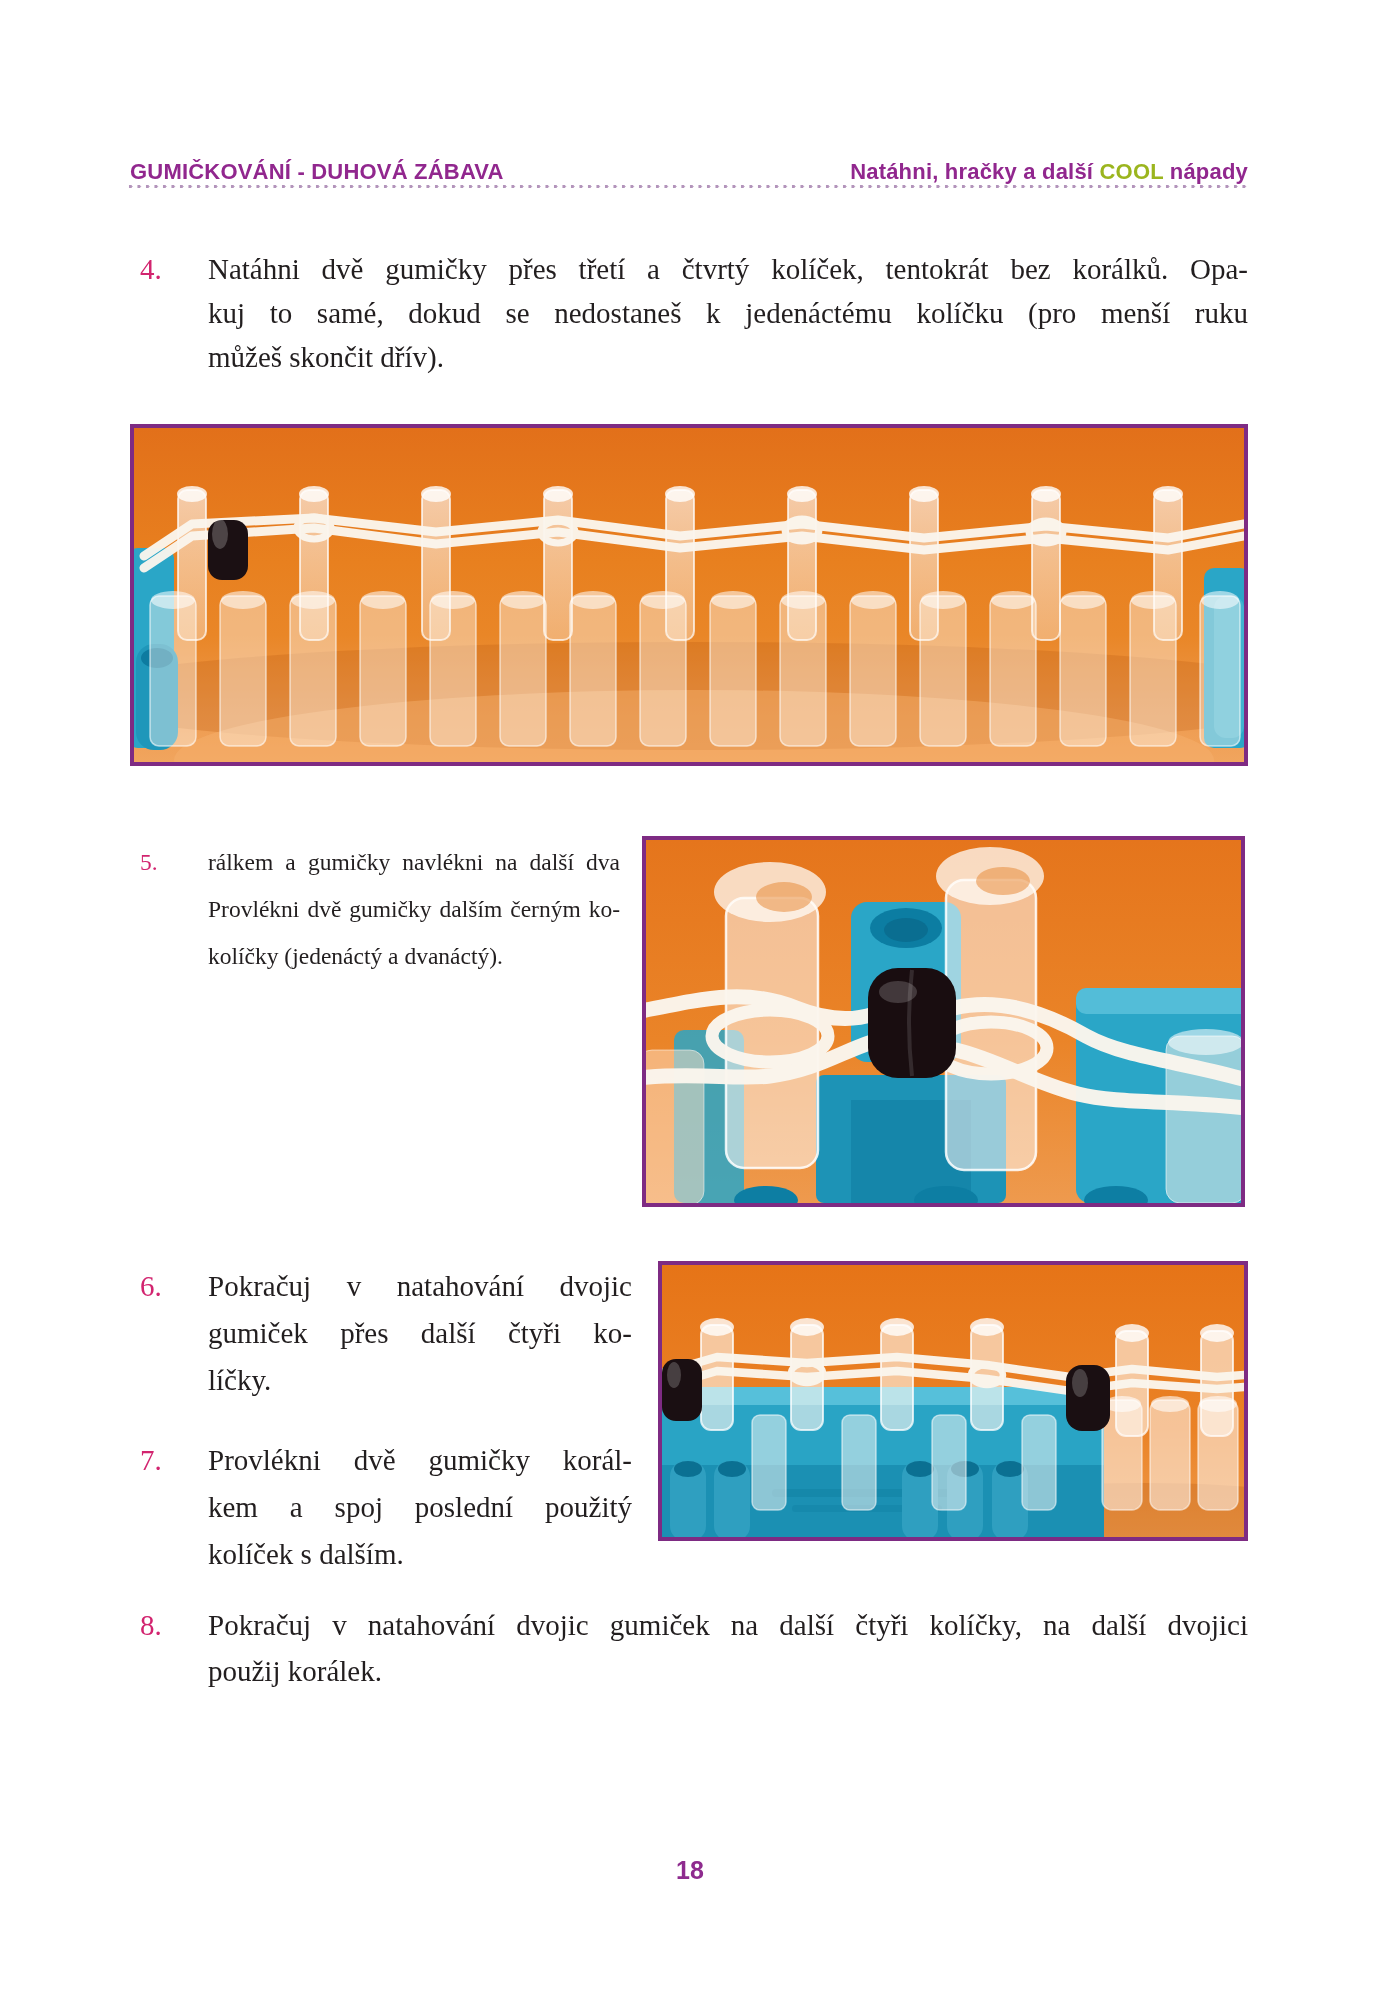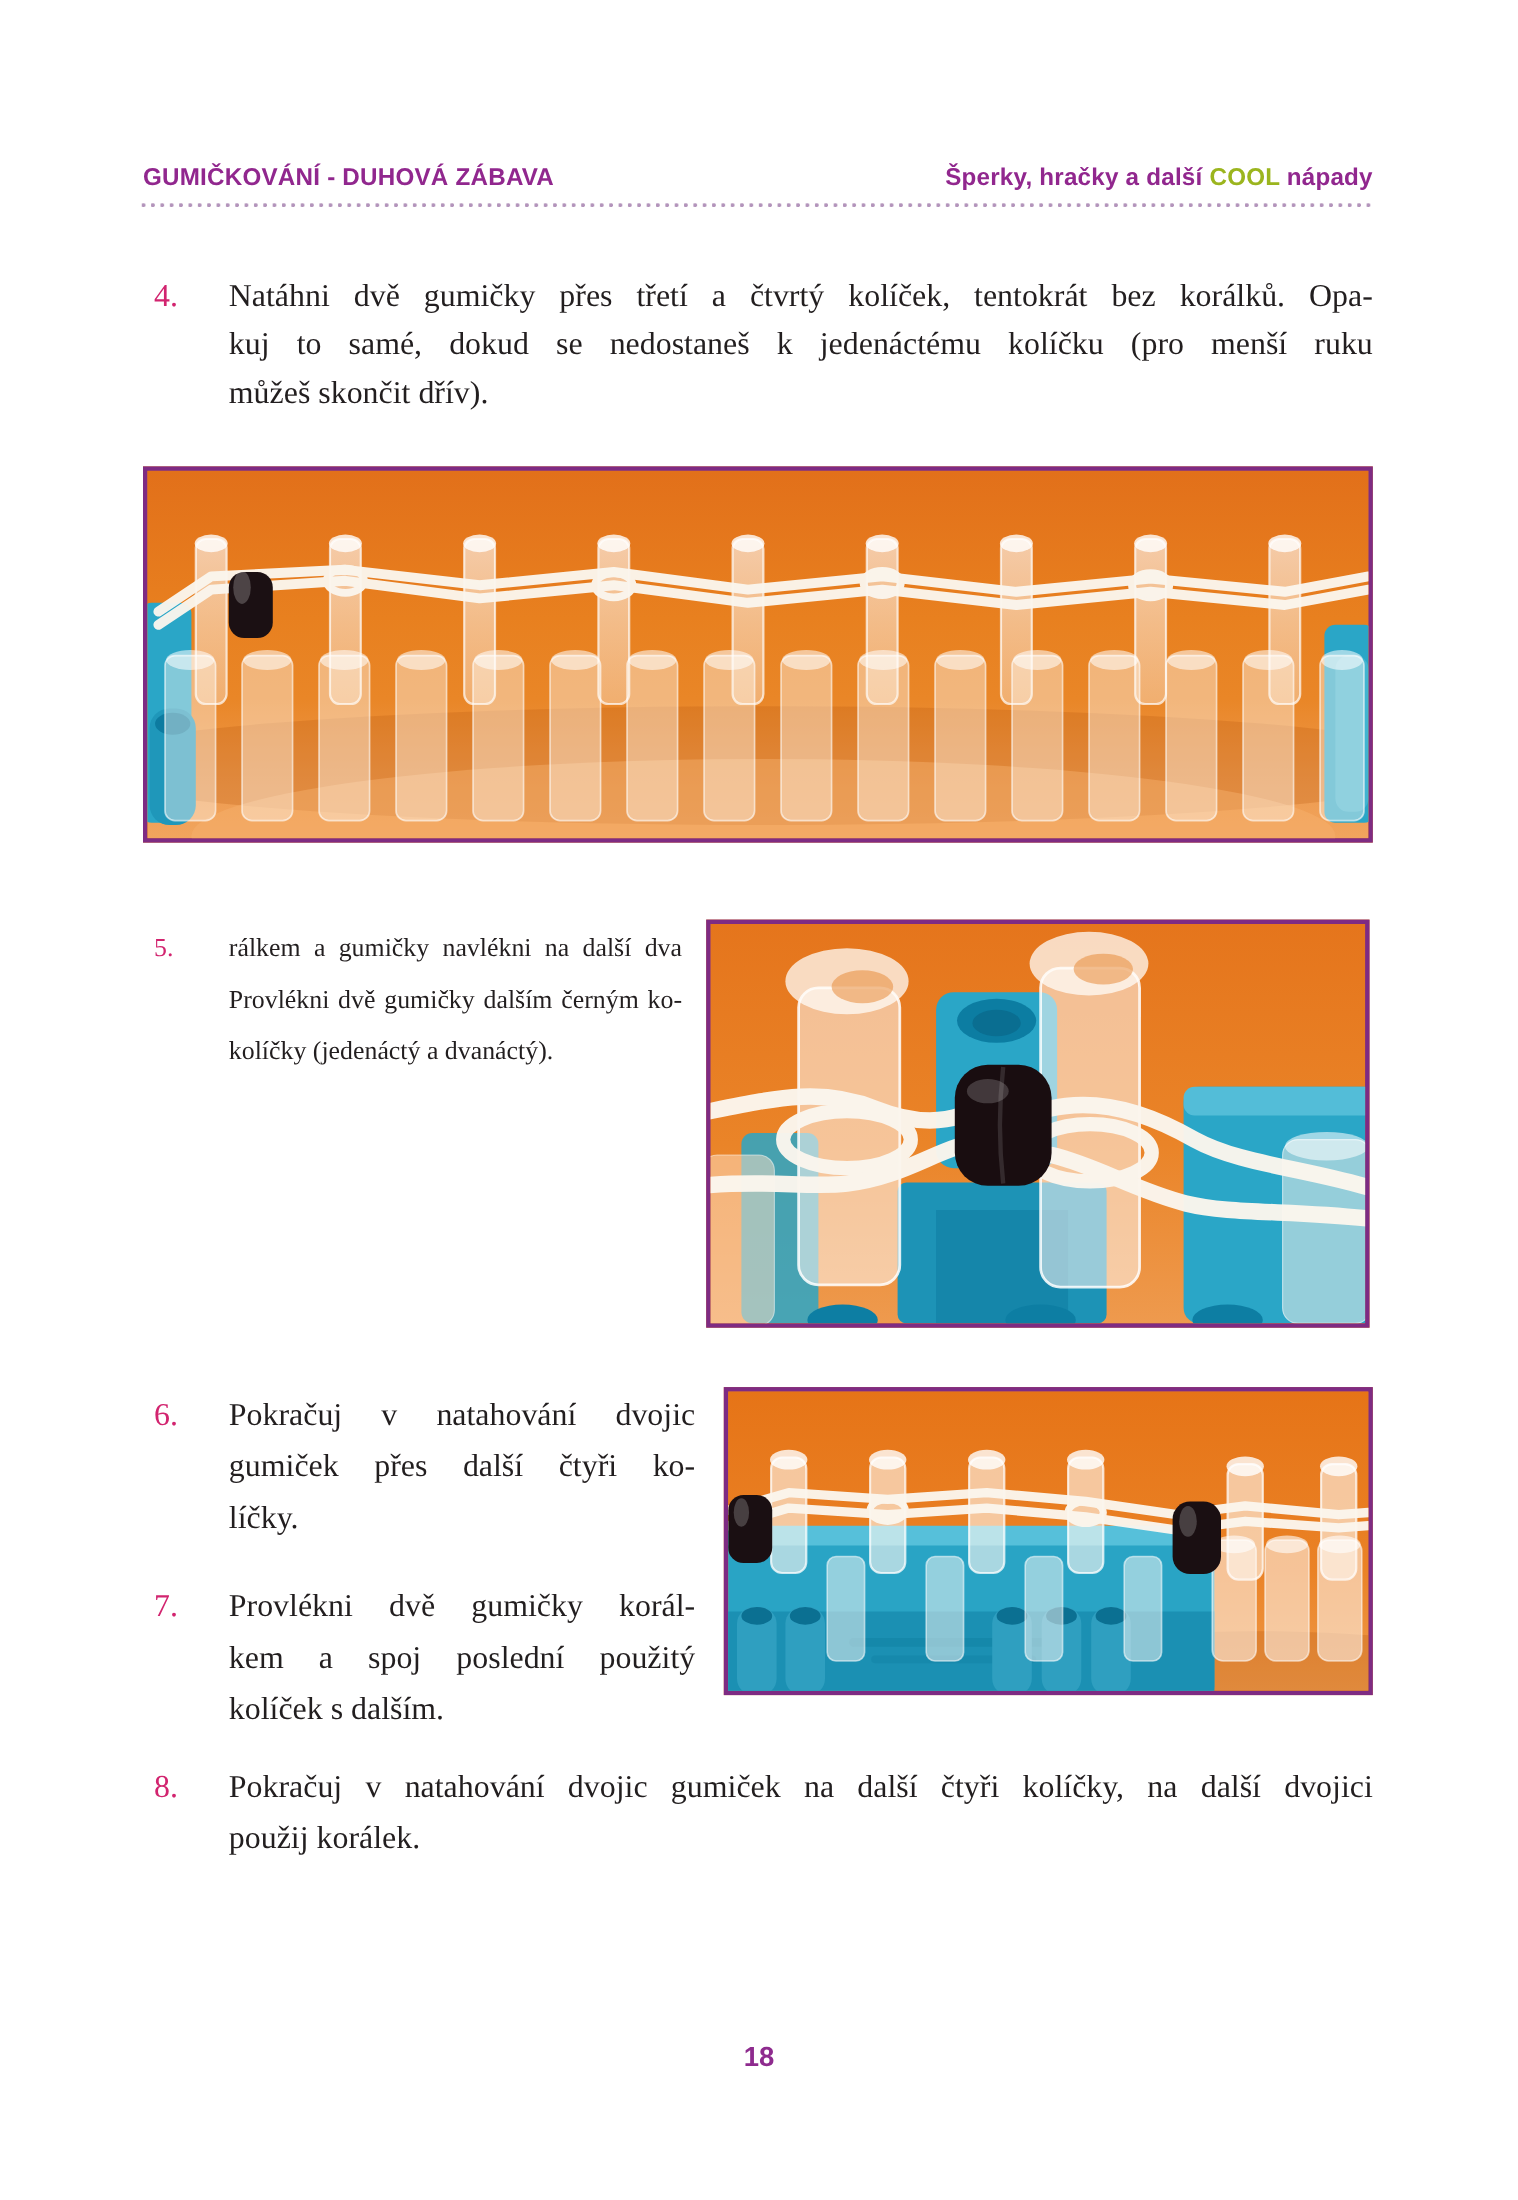--- a/index.html
+++ b/index.html
@@ -8,21 +8,21 @@
     width:1380px;
     height:2000px;
     background:#ffffff;
     overflow:hidden;
     font-family:"Liberation Serif", serif;
     color:#221e1f;
   }
   
   .hdr{
     position:absolute;
-    top:148px;
+    top:159px;
     font-family:"Liberation Sans", sans-serif;
     font-weight:bold;
     font-size:22px;
     line-height:26px;
     color:#91278e;
     letter-spacing:.2px;
     white-space:nowrap;
   }
   #hdr-left{left:130px;}
   #hdr-right{right:132px;text-align:right;}
@@ -84,21 +84,21 @@
     font-size:25px;
     color:#8e2b8e;
   }
 </style>
 </head>
 <body>
 
 <div class="page">
 
   <div id="hdr-left" class="hdr">GUMIČKOVÁNÍ - DUHOVÁ ZÁBAVA</div>
-  <div id="hdr-right" class="hdr"><span>Šperky, hračky a další </span><span class="cool">COOL</span><span> nápady</span></div>
+  <div id="hdr-right" class="hdr"><span>Natáhni, hračky a další </span><span class="cool">COOL</span><span> nápady</span></div>
   <div class="dots"></div>
 
   <div id="step-4" class="step">
     <div class="step-num">4.</div>
     <div class="step-text">
       <div class="line">Natáhni dvě gumičky přes třetí a čtvrtý kolíček, tentokrát bez korálků. Opa-</div>
       <div class="line">kuj to samé, dokud se nedostaneš k jedenáctému kolíčku (pro menší ruku</div>
       <div class="line last">můžeš skončit dřív).</div>
     </div>
   </div>

